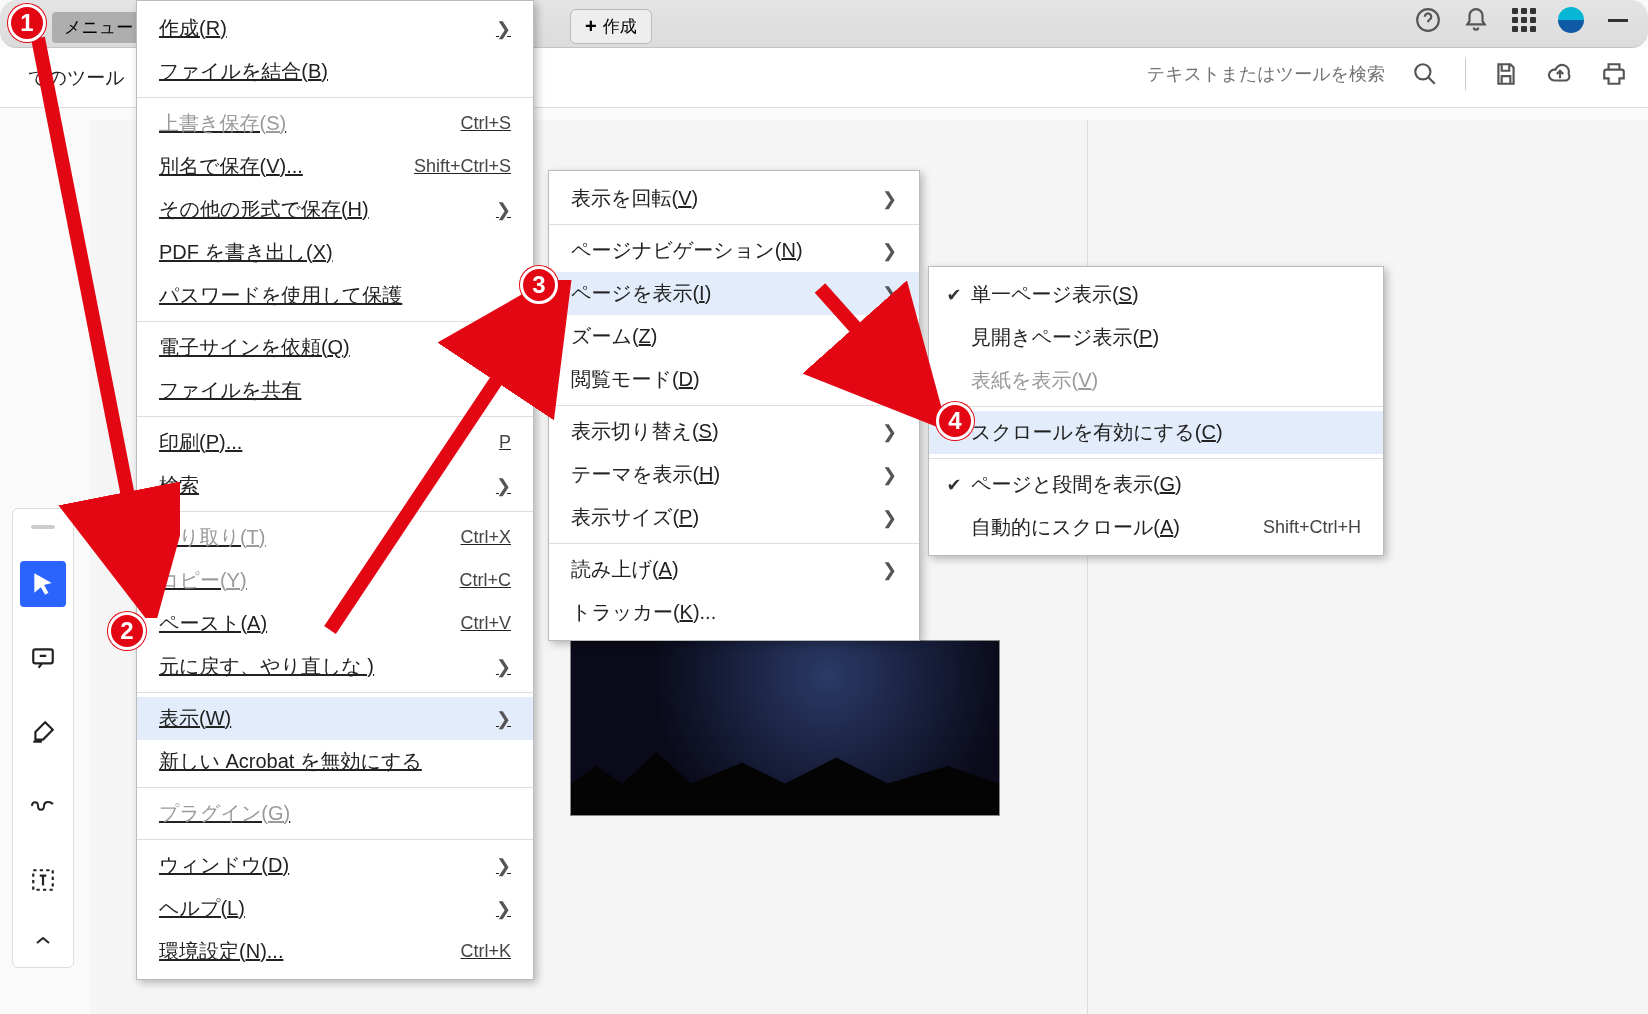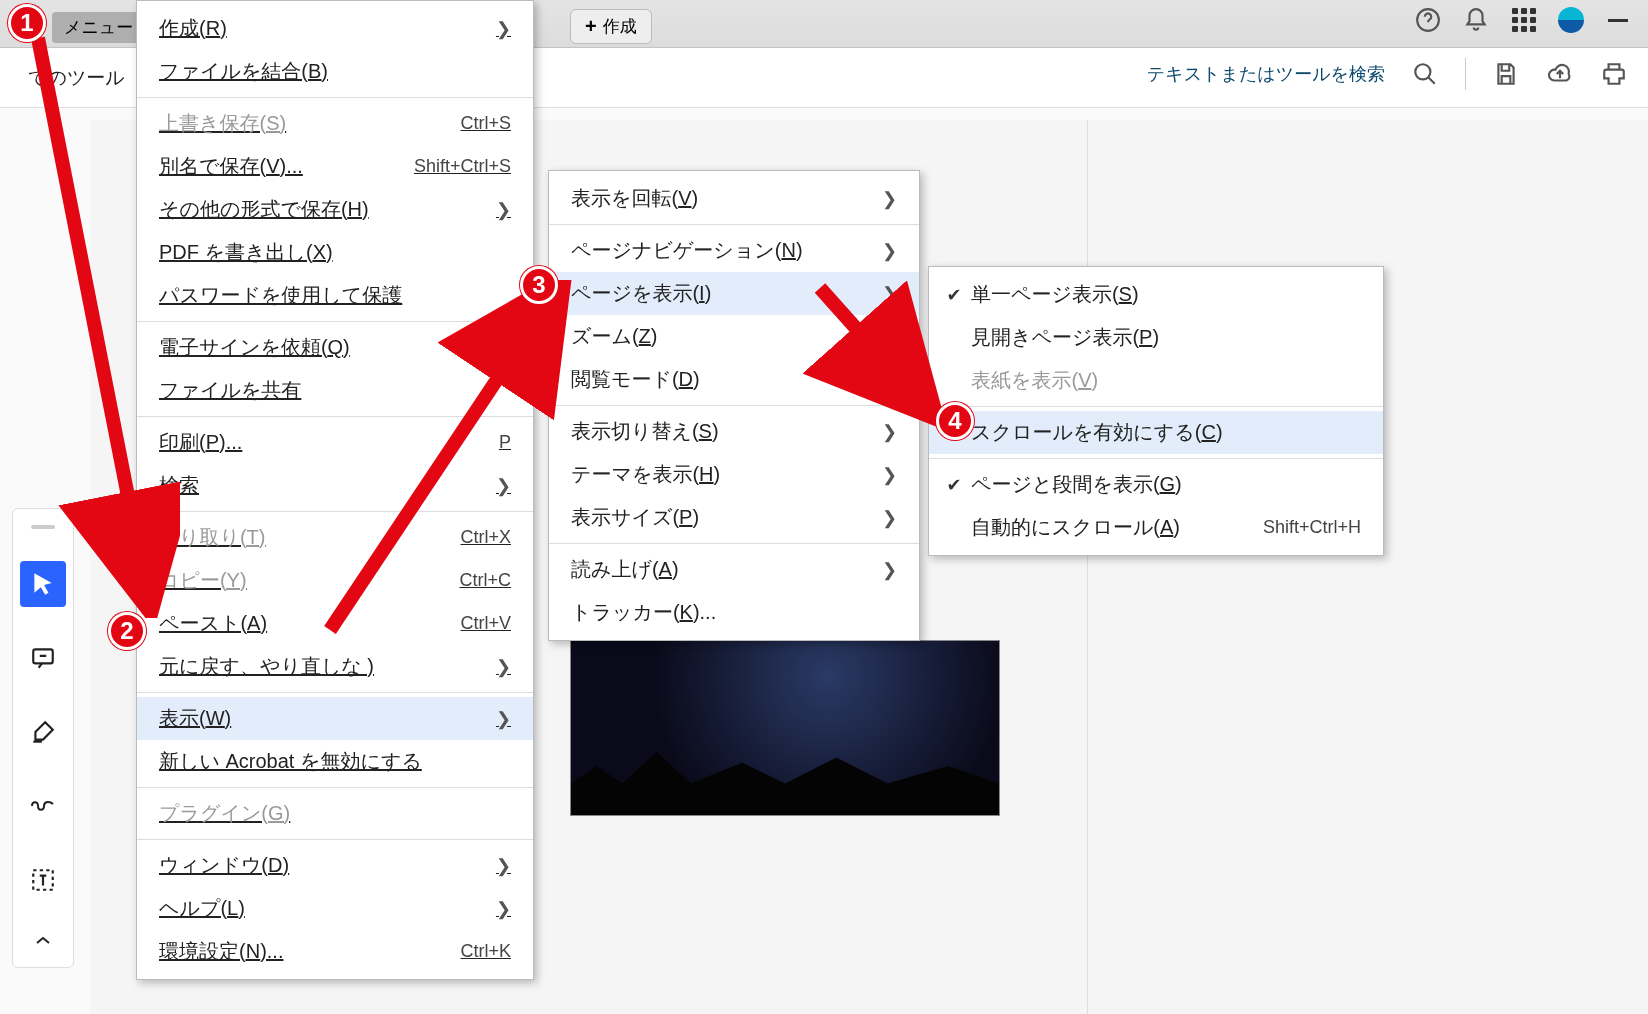--- a/index.html
+++ b/index.html
@@ -3,21 +3,21 @@
 <meta charset="utf-8">
 <style>
   * { box-sizing: border-box; margin: 0; padding: 0; font-family: "Meiryo", "Yu Gothic", sans-serif; }
   body { width: 1648px; height: 1014px; background: #fafafa; overflow: hidden; position: relative; }
 
   
   .top-toolbar {
     position: absolute; left: 0; top: 0; right: 0; height: 48px;
     background: linear-gradient(#e4e4e4,#dcdcdc);
     border-bottom: 1px solid #c4c4c4;
-    display: flex; align-items: center; padding: 0 10px;
+    display: flex; align-items: center; padding: 0 10px; border-radius: 17px;
   }
   .menu-btn {
     position: absolute; left: 52px; top: 12px;
     background: #aeaeae; color: #000; border: none; padding: 4px 12px;
     border-radius: 4px; font-size: 17px; cursor: pointer;
   }
   .create-btn {
     position: absolute; left: 570px; top: 9px;
     background: #eee; border: 1px solid #bbb; border-radius: 6px;
     padding: 5px 14px; font-size: 17px; display:flex; align-items:center; gap:6px;
@@ -31,21 +31,21 @@
   .min-icon { width:20px; border-top:3px solid #333; }
 
   
   .second-bar {
     position:absolute; left:0; top:48px; right:0; height:60px;
     background:#fff; border-bottom:1px solid #ddd;
     display:flex; align-items:center; padding:0 16px;
   }
   .all-tools { font-size:19px; color:#222; margin-left:12px; }
   .search-wrap { position:absolute; right:20px; top:58px; display:flex; gap:26px; align-items:center; }
-  .search-text { font-size:18px; color:#0c4a6e; }
+  .search-text { font-size:18px; color:#737373; }
   .svg-icon { width:26px; height:26px; fill:none; stroke:#555; stroke-width:2; }
   .vr { width:1px; height:32px; background:#ccc; }
 
   
   .left-strip {
     position:absolute; left:12px; top:508px; width:62px;
     background:#fff; border:1px solid #ddd; border-radius:6px;
     display:flex; flex-direction:column; align-items:center; gap:28px;
     padding:16px 0;
   }

